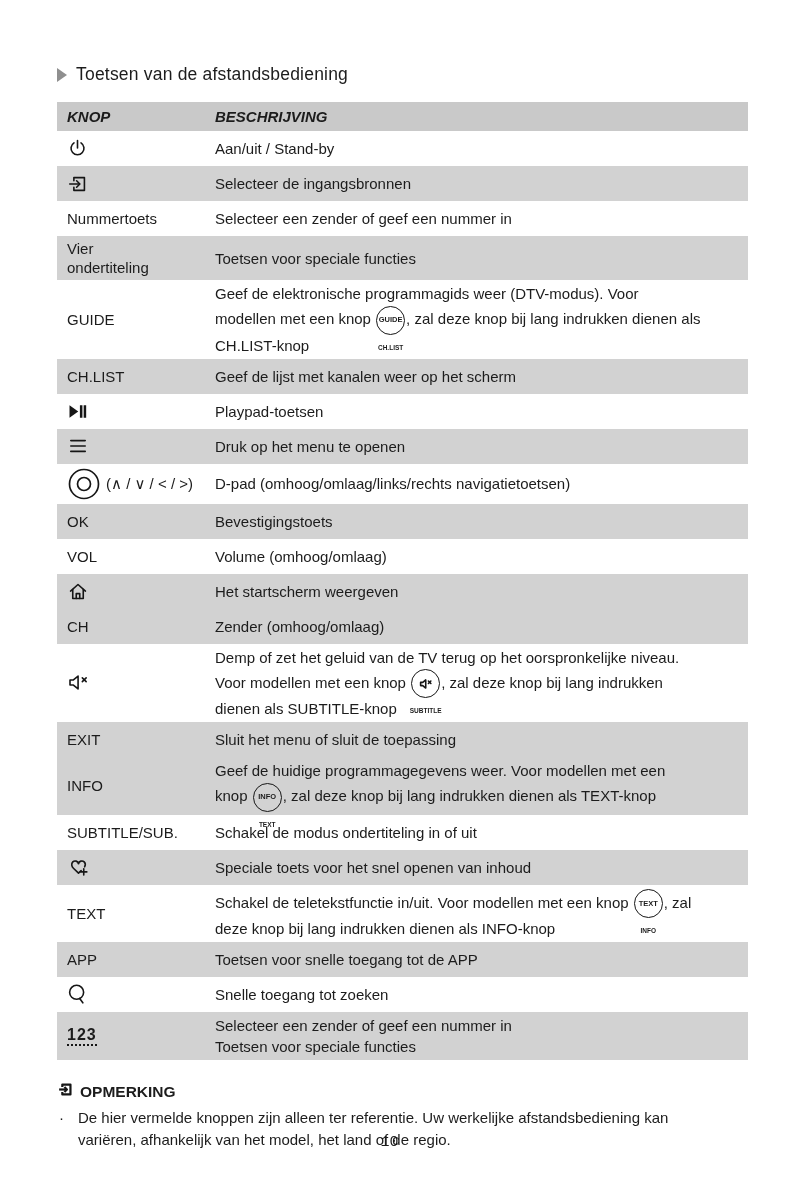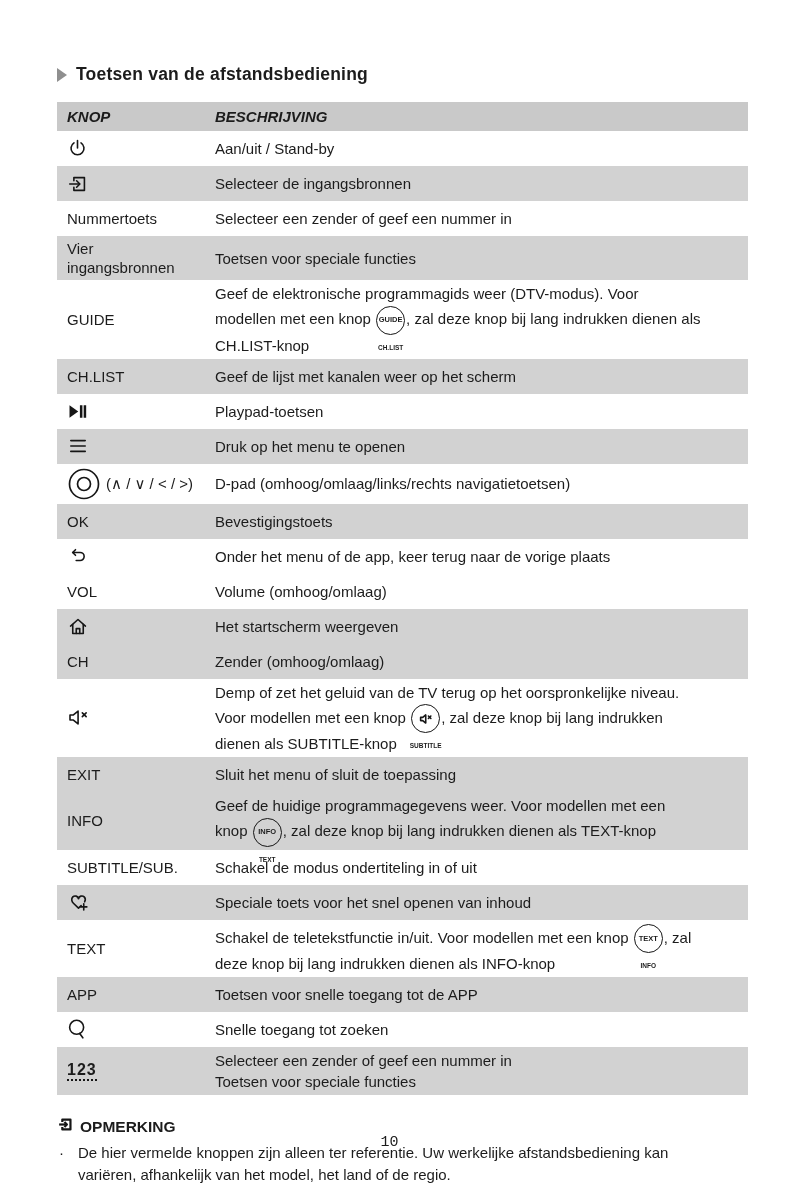--- a/index.html
+++ b/index.html
@@ -6,21 +6,21 @@
   body{
     width:805px;height:1191px;overflow:hidden;position:relative;
     font-family:"Liberation Sans","DejaVu Sans",sans-serif;
     color:#1c1c1c;-webkit-font-smoothing:antialiased;
   }
   .page{position:absolute;left:57px;top:64px;width:691px;}
 
   
   .title-row{display:flex;align-items:center;gap:9px;margin-bottom:17px;}
   .tri{width:0;height:0;border-left:10px solid #8f8f8f;border-top:7px solid transparent;border-bottom:7px solid transparent;}
-  .title{font-size:17.5px;font-weight:bold;letter-spacing:.2px;}
+  .title{font-size:17.5px;font-weight:normal;letter-spacing:.2px;}
 
   
   .tbl{width:691px;}
   .row{display:flex;align-items:center;min-height:29px;padding:3px 0;}
   .row.shaded{background:#d2d2d2;}
   .row.header{background:#c9c9c9;min-height:23px;}
   .knop-cell{flex:0 0 148px;padding-left:10px;display:flex;align-items:center;gap:5px;font-size:15px;line-height:19px;}
   .desc-cell{flex:1;font-size:15px;min-width:0;}
   .hdr{font-size:15px;font-weight:bold;font-style:italic;}
   .line{line-height:21px;white-space:nowrap;}
@@ -92,21 +92,21 @@
         <div class="row">
           <div class="knop-cell">
             <span><span class="knop-txt">Nummertoets</span></span>
           </div>
           <div class="desc-cell">
             <div class="line">Selecteer een zender of geef een nummer in</div>
           </div>
         </div>
         <div class="row shaded">
           <div class="knop-cell">
-            <span><span class="knop-txt">Vier</span><br><span class="knop-txt">ingangsbronnen</span></span>
+            <span><span class="knop-txt">Vier</span><br><span class="knop-txt">ondertiteling</span></span>
           </div>
           <div class="desc-cell">
             <div class="line">Toetsen voor speciale functies</div>
           </div>
         </div>
         <div class="row">
           <div class="knop-cell">
             <span><span class="knop-txt">GUIDE</span></span>
           </div>
           <div class="desc-cell">
@@ -167,33 +167,20 @@
           <div class="desc-cell">
             <div class="line">D-pad (omhoog/omlaag/links/rechts navigatietoetsen)</div>
           </div>
         </div>
         <div class="row shaded">
           <div class="knop-cell">
             <span><span class="knop-txt">OK</span></span>
           </div>
           <div class="desc-cell">
             <div class="line">Bevestigingstoets</div>
-          </div>
-        </div>
-        <div class="row">
-          <div class="knop-cell">
-            <span style="display: inline-flex;">
-              <svg class="ic" width="21" height="18" viewBox="0 0 24 20" fill="none" stroke="#161616" stroke-width="1.6" stroke-linecap="round" stroke-linejoin="round">
-                <path d="M6.5 6h8.5a4.6 4.6 0 0 1 0 9.2h-4.5"></path>
-                <path d="M9.7 2.8 6.5 6l3.2 3.2"></path>
-              </svg>
-            </span>
-          </div>
-          <div class="desc-cell">
-            <div class="line">Onder het menu of de app, keer terug naar de vorige plaats</div>
           </div>
         </div>
         <div class="row">
           <div class="knop-cell">
             <span><span class="knop-txt">VOL</span></span>
           </div>
           <div class="desc-cell">
             <div class="line">Volume (omhoog/omlaag)</div>
           </div>
         </div>

